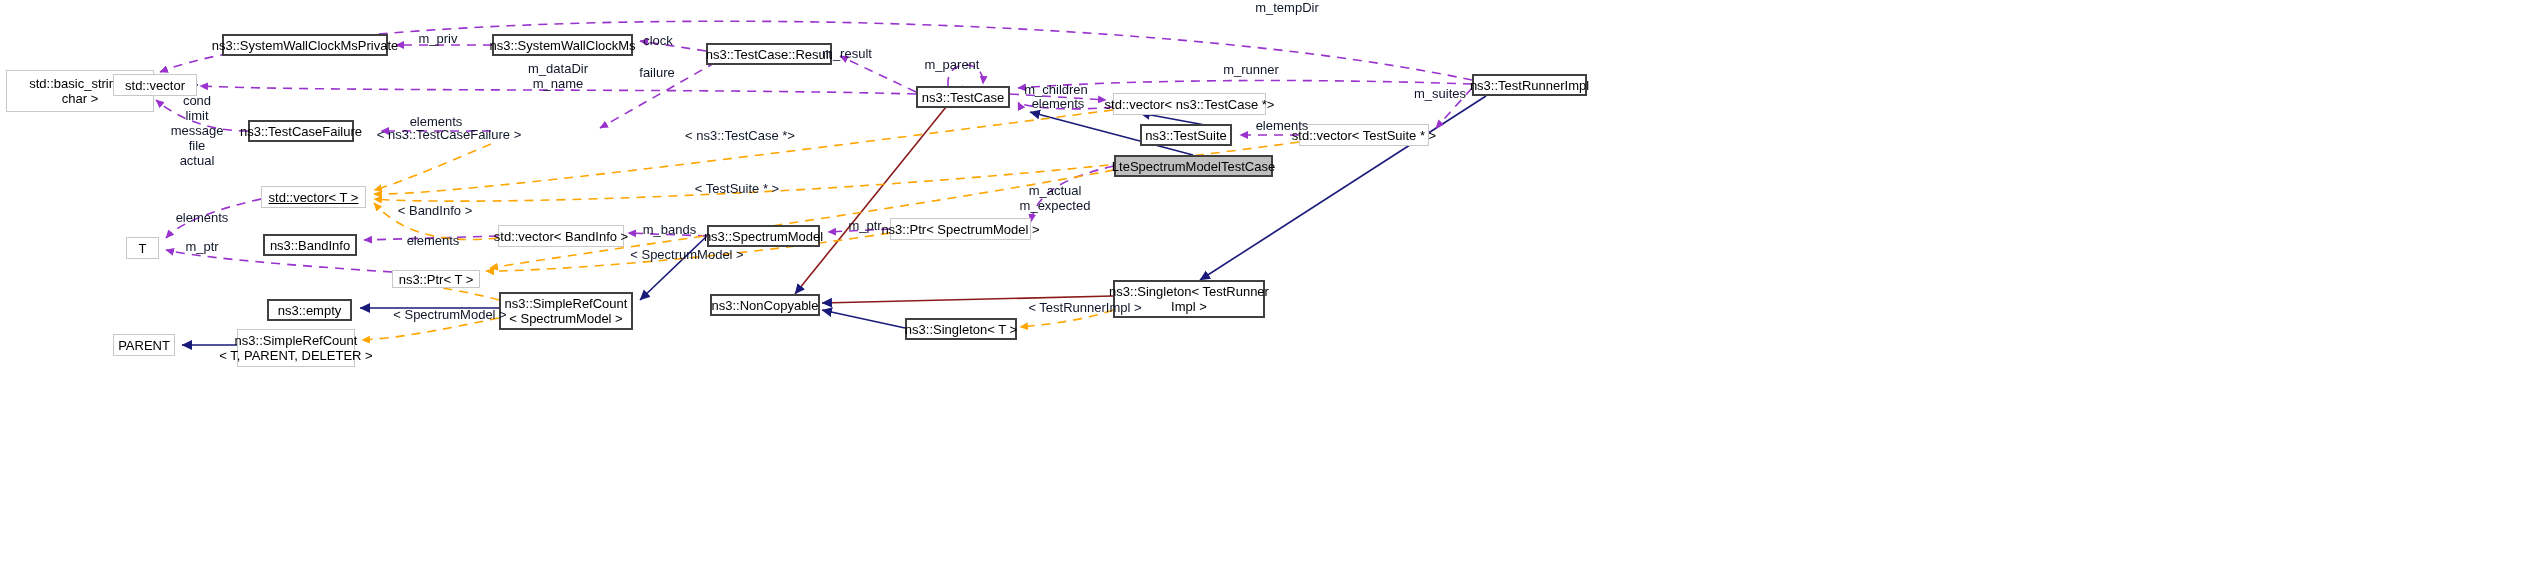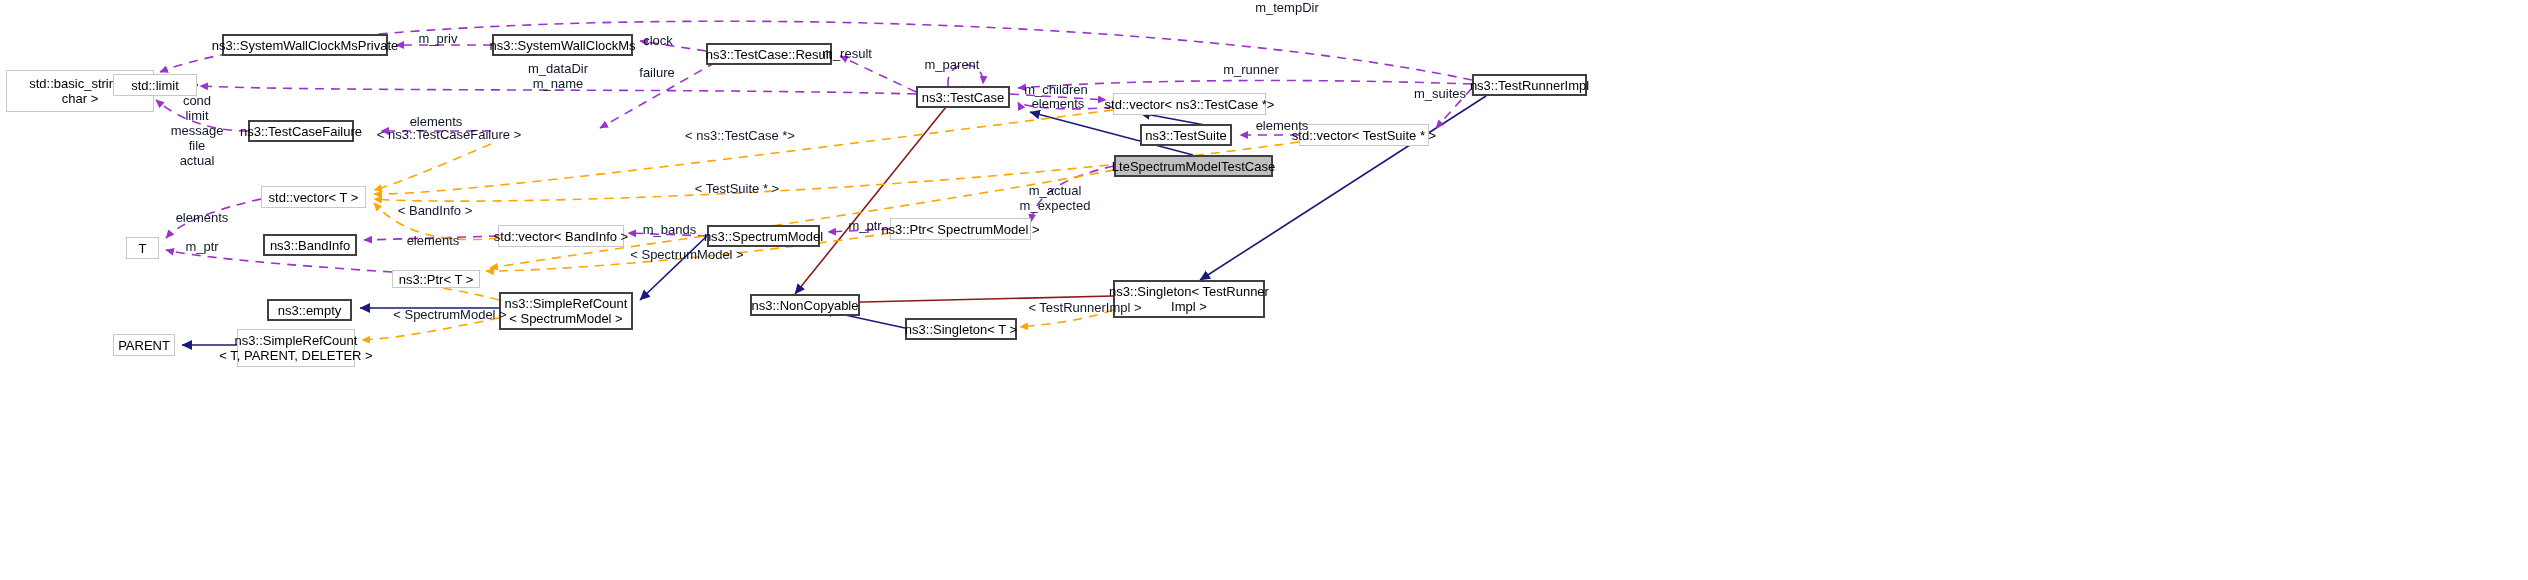--- a/index.html
+++ b/index.html
@@ -95,42 +95,42 @@
       <path d="M890,233 C700,262 520,272 486,271" marker-end="url(#ah-tmpl)"></path>
       <path d="M499,300 C470,292 430,286 396,280" marker-end="url(#ah-tmpl)"></path>
       <path d="M1113,310 C1080,322 1030,326 1020,327" marker-end="url(#ah-tmpl)"></path>
       <path d="M499,318 C440,330 400,338 362,340" marker-end="url(#ah-tmpl)"></path>
       <path d="M1114,170 C900,210 600,250 490,268" marker-end="url(#ah-tmpl)"></path>
     </g>
   </svg>
 
   <div class="node template" style="left:6px;top:70px;width:148px;height:42px;">std::basic_string&lt;
 char &gt;</div>
-  <div class="node template" style="left:113px;top:74px;width:84px;height:22px;">std::limit</div>
+  <div class="node template" style="left:113px;top:74px;width:84px;height:22px;">std::vector</div>
   <div class="node solid" style="left:222px;top:34px;width:166px;height:22px;">ns3::SystemWallClockMsPrivate</div>
   <div class="node solid" style="left:492px;top:34px;width:141px;height:22px;">ns3::SystemWallClockMs</div>
   <div class="node solid" style="left:706px;top:43px;width:126px;height:22px;">ns3::TestCase::Result</div>
   <div class="node solid" style="left:916px;top:86px;width:94px;height:22px;">ns3::TestCase</div>
   <div class="node template" style="left:1113px;top:93px;width:153px;height:22px;">std::vector&lt; ns3::TestCase *&gt;</div>
   <div class="node solid" style="left:1140px;top:124px;width:92px;height:22px;">ns3::TestSuite</div>
   <div class="node template" style="left:1299px;top:124px;width:130px;height:22px;">std::vector&lt; TestSuite * &gt;</div>
   <div class="node solid" style="left:1472px;top:74px;width:115px;height:22px;">ns3::TestRunnerImpl</div>
   <div class="node hi" style="left:1114px;top:155px;width:159px;height:22px;">LteSpectrumModelTestCase</div>
   <div class="node solid" style="left:248px;top:120px;width:106px;height:22px;">ns3::TestCaseFailure</div>
-  <div class="node template" style="left:261px;top:186px;width:105px;height:22px;">std::vector&lt; T &gt;</div>
+  <div class="node template" style="left:261px;top:186px;width:105px;height:22px;text-decoration:underline;">std::vector&lt; T &gt;</div>
   <div class="node template" style="left:126px;top:237px;width:33px;height:22px;">T</div>
   <div class="node solid" style="left:263px;top:234px;width:94px;height:22px;">ns3::BandInfo</div>
   <div class="node template" style="left:498px;top:225px;width:126px;height:22px;">std::vector&lt; BandInfo &gt;</div>
   <div class="node solid" style="left:707px;top:225px;width:113px;height:22px;">ns3::SpectrumModel</div>
   <div class="node template" style="left:890px;top:218px;width:141px;height:22px;">ns3::Ptr&lt; SpectrumModel &gt;</div>
   <div class="node template" style="left:392px;top:270px;width:88px;height:18px;">ns3::Ptr&lt; T &gt;</div>
   <div class="node solid" style="left:267px;top:299px;width:85px;height:22px;">ns3::empty</div>
   <div class="node solid" style="left:499px;top:292px;width:134px;height:38px;">ns3::SimpleRefCount
 &lt; SpectrumModel &gt;</div>
-  <div class="node solid" style="left:710px;top:294px;width:110px;height:22px;margin-left:40px;">ns3::NonCopyable</div>
+  <div class="node solid" style="left:710px;top:294px;width:110px;height:22px;">ns3::NonCopyable</div>
   <div class="node solid" style="left:905px;top:318px;width:112px;height:22px;">ns3::Singleton&lt; T &gt;</div>
   <div class="node solid" style="left:1113px;top:280px;width:152px;height:38px;">ns3::Singleton&lt; TestRunner
 Impl &gt;</div>
   <div class="node template" style="left:113px;top:334px;width:62px;height:22px;">PARENT</div>
   <div class="node template" style="left:237px;top:329px;width:118px;height:38px;">ns3::SimpleRefCount
 &lt; T, PARENT, DELETER &gt;</div>
 
   <div class="elabel" style="left:1227px;top:0px;width:120px;">m_tempDir</div>
   <div class="elabel" style="left:383px;top:31px;width:110px;">m_priv</div>
   <div class="elabel" style="left:619px;top:33px;width:78px;">clock</div>

